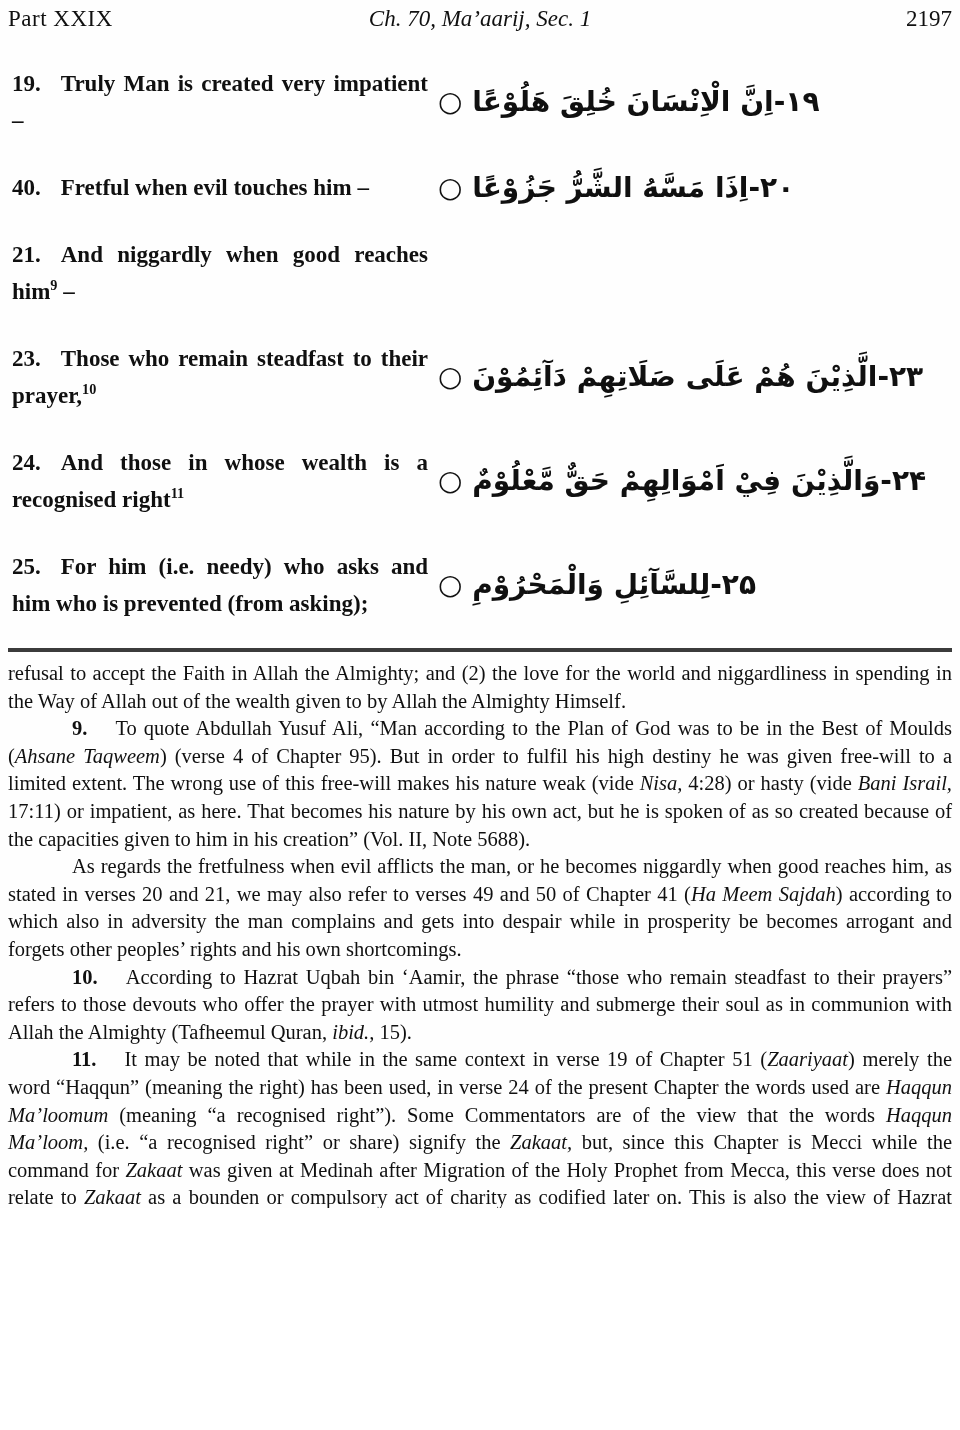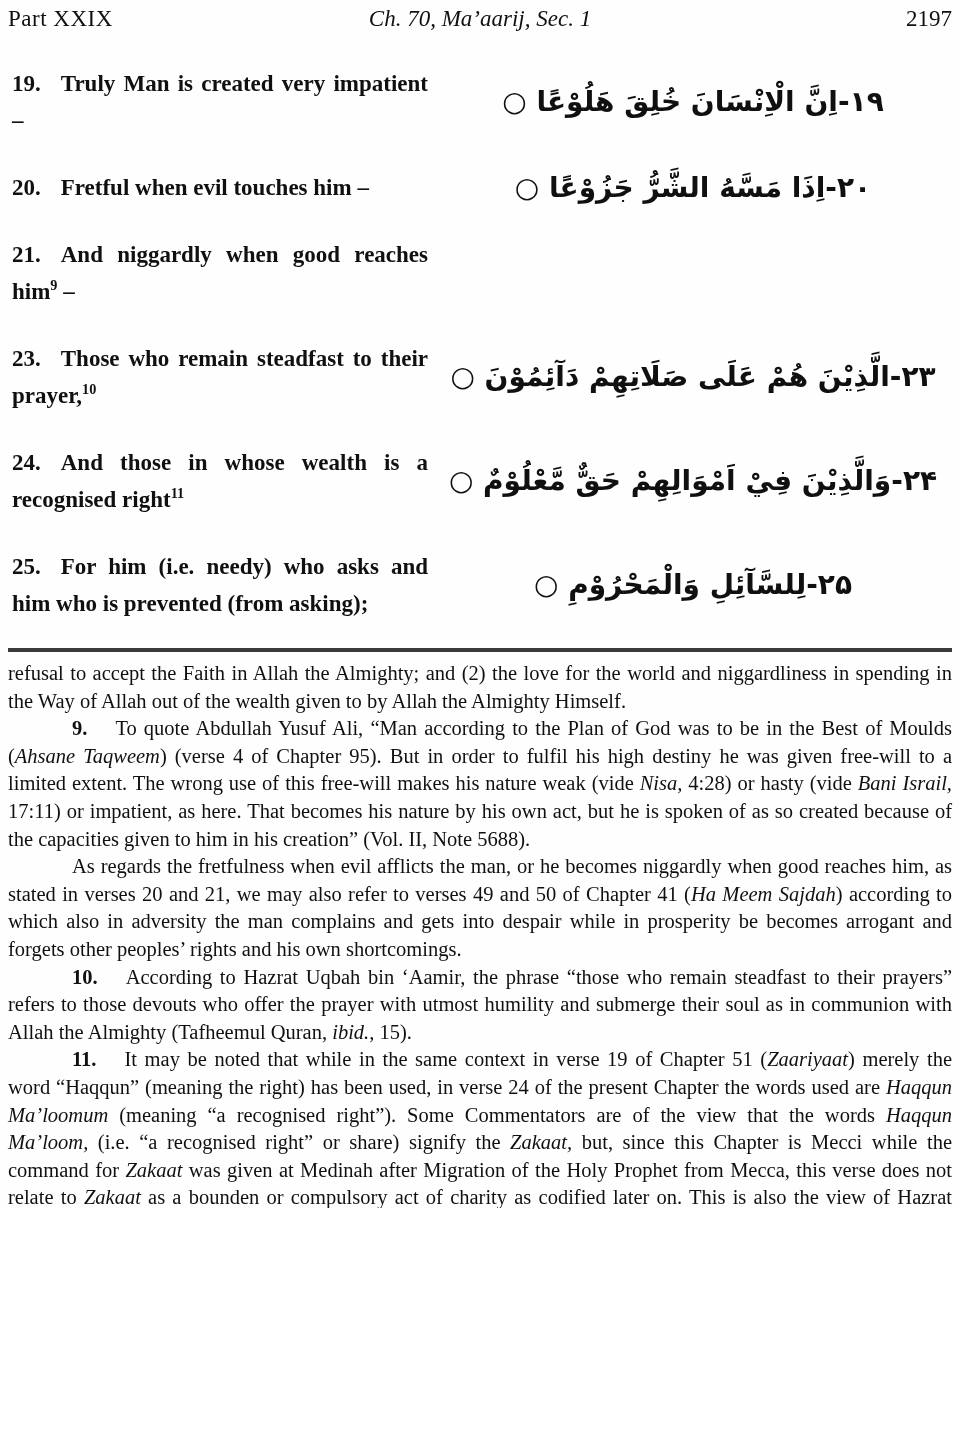--- a/index.html
+++ b/index.html
@@ -41,21 +41,21 @@
     text-align: justify;
   }
   .v-ar {
     flex: 1;
     margin: 0;
     direction: rtl;
     font-family: "DejaVu Sans", sans-serif;
     font-weight: bold;
     font-size: 28px;
     line-height: 1.55;
-    text-align: center;
+    text-align: left;
     padding-right: 4px;
     padding-left: 6px;
   }
   
   .rule {
     height: 4px;
     background: #3b3b3b;
     margin: 8px 0 8px 0;
   }
   
@@ -81,21 +81,21 @@
     <span class="hdr-center">Ch. 70, Ma’aarij, Sec. 1</span>
     <span class="hdr-right">2197</span>
   </header>
 
   <main class="verses">
     <div class="verse-row">
       <p class="v-en"><span class="seg-num">19.</span><span>Truly Man is created very impatient –</span></p>
       <p class="v-ar" dir="rtl" lang="ar">۱۹-اِنَّ الْاِنْسَانَ خُلِقَ هَلُوْعًا ○</p>
     </div>
     <div class="verse-row">
-      <p class="v-en"><span class="seg-num">20.</span><span>Fretful when evil touches him –</span></p>
+      <p class="v-en"><span class="seg-num">40.</span><span>Fretful when evil touches him –</span></p>
       <p class="v-ar" dir="rtl" lang="ar">۲۰-اِذَا مَسَّهُ الشَّرُّ جَزُوْعًا ○</p>
     </div>
     <div class="verse-row">
       <p class="v-en"><span class="seg-num">21.</span><span>And niggardly when good reaches him</span><span class="seg-sup">9</span><span> –</span></p>
     </div>
     <div class="verse-row">
       <p class="v-en"><span class="seg-num">23.</span><span>Those who remain steadfast to their prayer,</span><span class="seg-sup">10</span></p>
       <p class="v-ar" dir="rtl" lang="ar">۲۳-الَّذِيْنَ هُمْ عَلَى صَلَاتِهِمْ دَآئِمُوْنَ ○</p>
     </div>
     <div class="verse-row">

